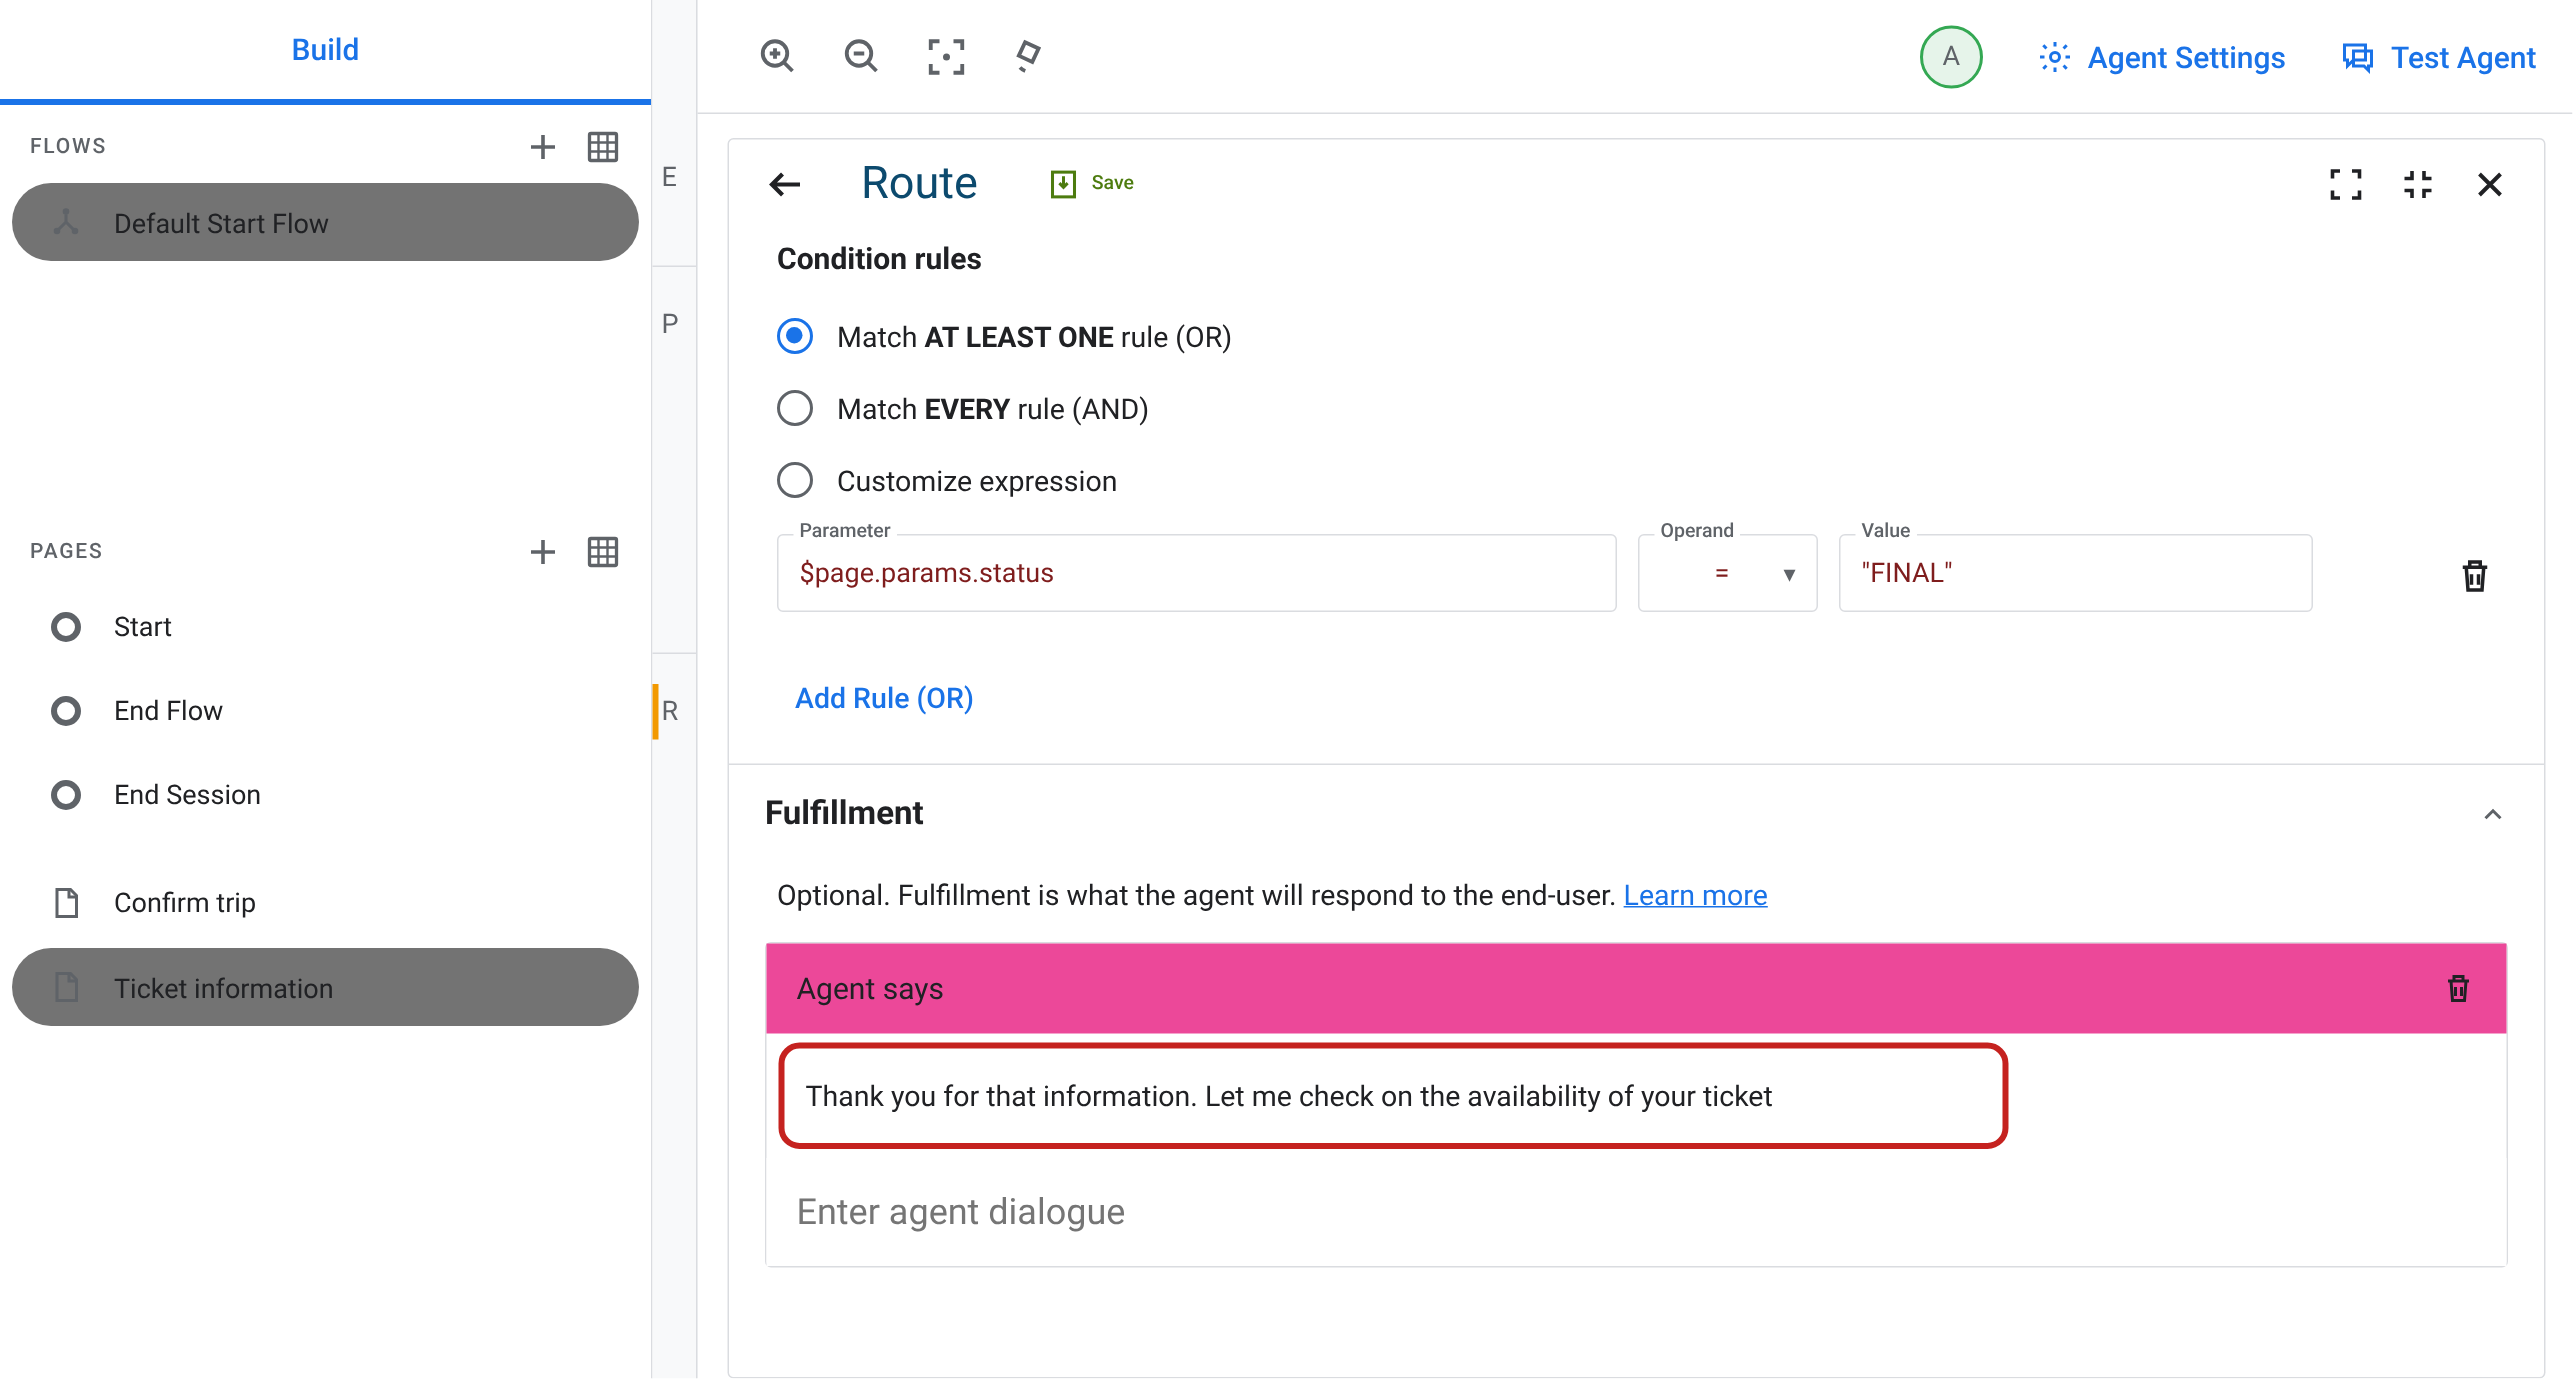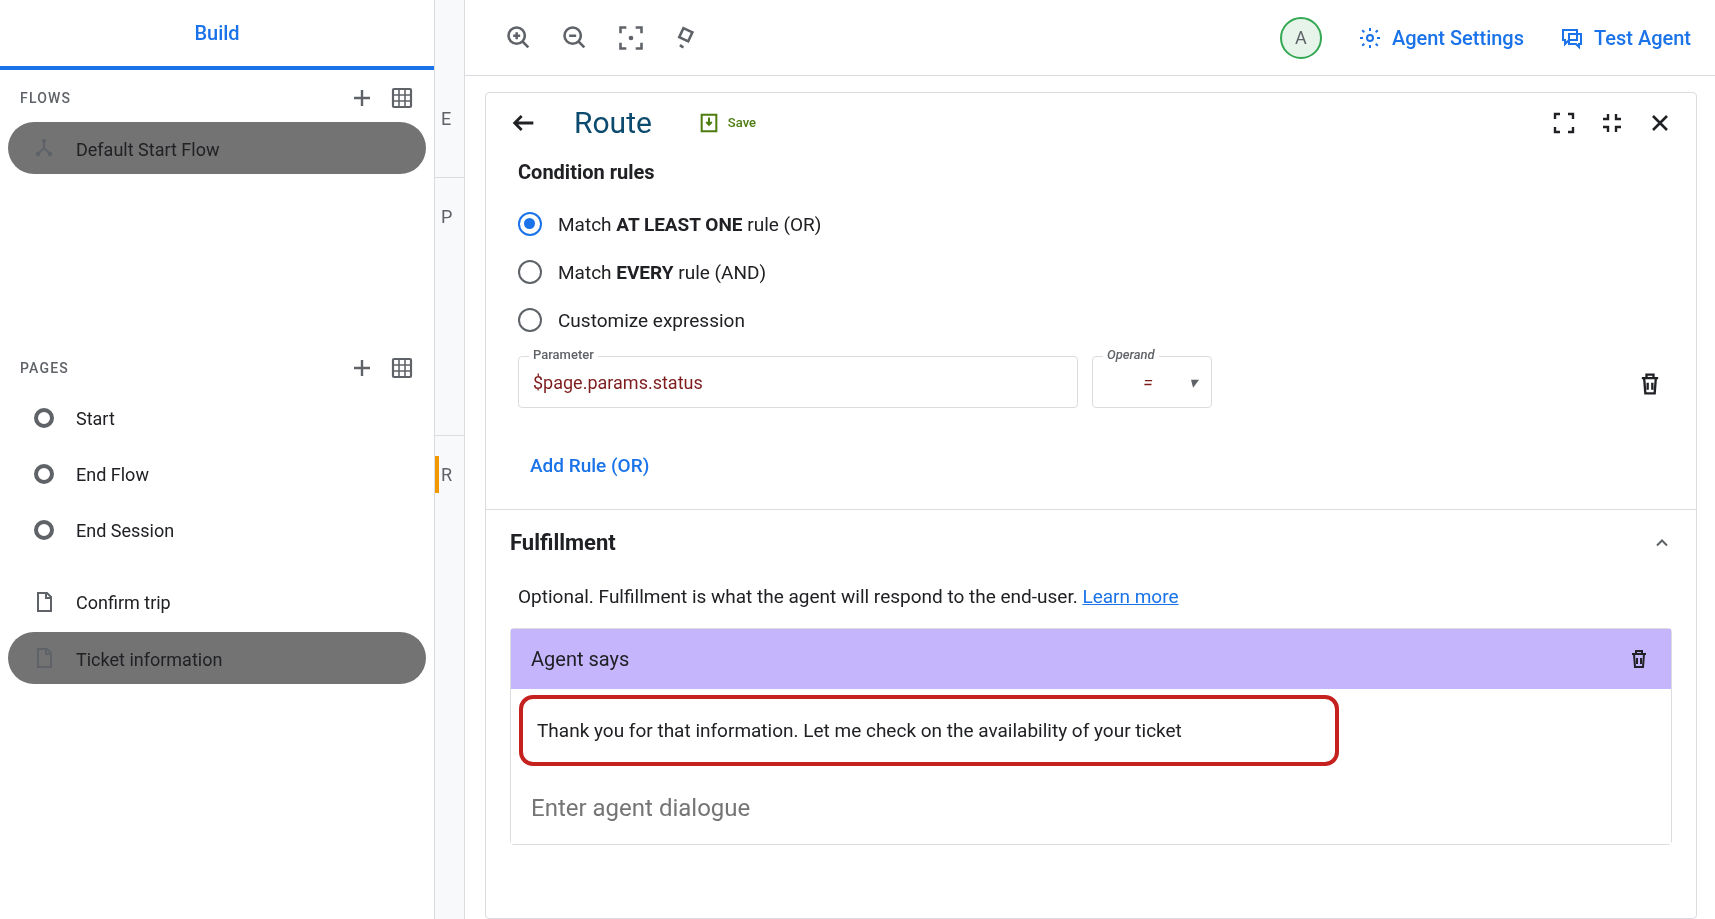--- a/index.html
+++ b/index.html
@@ -54,36 +54,36 @@
 .radio.selected { border-color: #1a73e8; }
 .radio.selected::after { content: ''; position: absolute; top: 4px; left: 4px; width: 11px; height: 11px; background: #1a73e8; border-radius: 50%; }
 .radio-label { color: #202124; }
 .bold { font-weight: 700; }
 
 .rule-row { display: flex; gap: 14px; align-items: flex-end; padding: 8px 8px 18px 8px; }
 .input-wrap { position: relative; border: 1px solid #dadce0; border-radius: 4px; padding: 10px 14px; display: flex; align-items: center; }
 .input-label { position: absolute; top: -10px; left: 10px; background: #fff; padding: 0 4px; font-size: 13px; color: #5f6368; font-weight: 500; }
 .input-val { font-size: 18px; color: #7f1d1d; border: none; outline: none; width: 100%; font-family: inherit; }
 .param-wrap { flex: 1; max-width: 560px; height: 52px; }
-.operand-wrap { width: 120px; height: 52px; justify-content: flex-start; font-style: italic; }
+.operand-wrap { width: 120px; height: 52px; justify-content: flex-start; }
 .value-wrap { width: 316px; height: 52px; }
 .dropdown-arrow { margin-left: auto; color: #5f6368; }
 .delete-btn { width: 28px; height: 28px; color: #202124; cursor: pointer; margin-left: auto; margin-bottom: 10px; }
 
 .add-rule { color: #1a73e8; font-size: 19px; font-weight: 500; padding: 28px 20px 32px 20px; cursor: pointer; display: inline-block; }
 
 .fulfillment-sec { border-top: 1px solid #dadce0; margin: 0 -24px; padding: 0 24px; }
 .fulf-header { display: flex; align-items: center; padding: 20px 0 4px 0; }
 .fulf-title { font-size: 22px; font-weight: 700; }
 .chev-up { margin-left: auto; color: #5f6368; width: 20px; height: 20px; cursor: pointer; }
 .fulf-desc { font-size: 19px; color: #202124; padding: 26px 0 20px 8px; }
 .learn-link { color: #1a73e8; text-decoration: underline; cursor: pointer; }
 
 .agent-box { border: 1px solid #dadce0; border-radius: 4px; }
-.agent-header { display: flex; align-items: center; padding: 18px 20px; background: #c4b5fd; }
+.agent-header { display: flex; align-items: center; padding: 18px 20px; background: #ec4899; }
 .agent-title { font-size: 20px; color: #202124; }
 .agent-del { margin-left: auto; width: 24px; height: 24px; color: #202124; cursor: pointer; }
 .agent-highlight { border: 4.5px solid #c5221f; border-radius: 14px; margin: 6px 8px; padding: 20px 14px; font-size: 19px; color: #202124; max-width: 820px; }
 .agent-input { padding: 22px 20px; font-size: 24px; color: #0369a1; border: none; outline: none; width: 100%; font-family: inherit; }
 
 svg { width: 100%; height: 100%; }
 </style>
 </head>
 <body>
 
@@ -292,20 +292,24 @@
           <div class="rule-row">
             <div class="input-wrap param-wrap">
               <span class="input-label">Parameter</span>
               <input class="input-val" value="$page.params.status" style="">
             </div>
             <div class="input-wrap operand-wrap">
               <span class="input-label">Operand</span>
               <span class="input-val" style="text-align:center">=</span>
               <span class="dropdown-arrow">▾</span>
             </div>
+            <div class="input-wrap value-wrap">
+              <span class="input-label">Value</span>
+              <input class="input-val" value="&quot;FINAL&quot;" style="">
+            </div>
             <span class="delete-btn"><svg viewBox="0 0 24 24">
                   <path d="M5 7h14M9 7V4h6v3M7 7l1 13h8l1-13M10 11v6M14 11v6" stroke="currentColor" stroke-width="2" fill="none"></path>
                 </svg></span>
           </div>
 
           <div class="add-rule">Add Rule (OR)</div>
 
           <div class="fulfillment-sec">
             <div class="fulf-header">
               <span class="fulf-title">Fulfillment</span>

